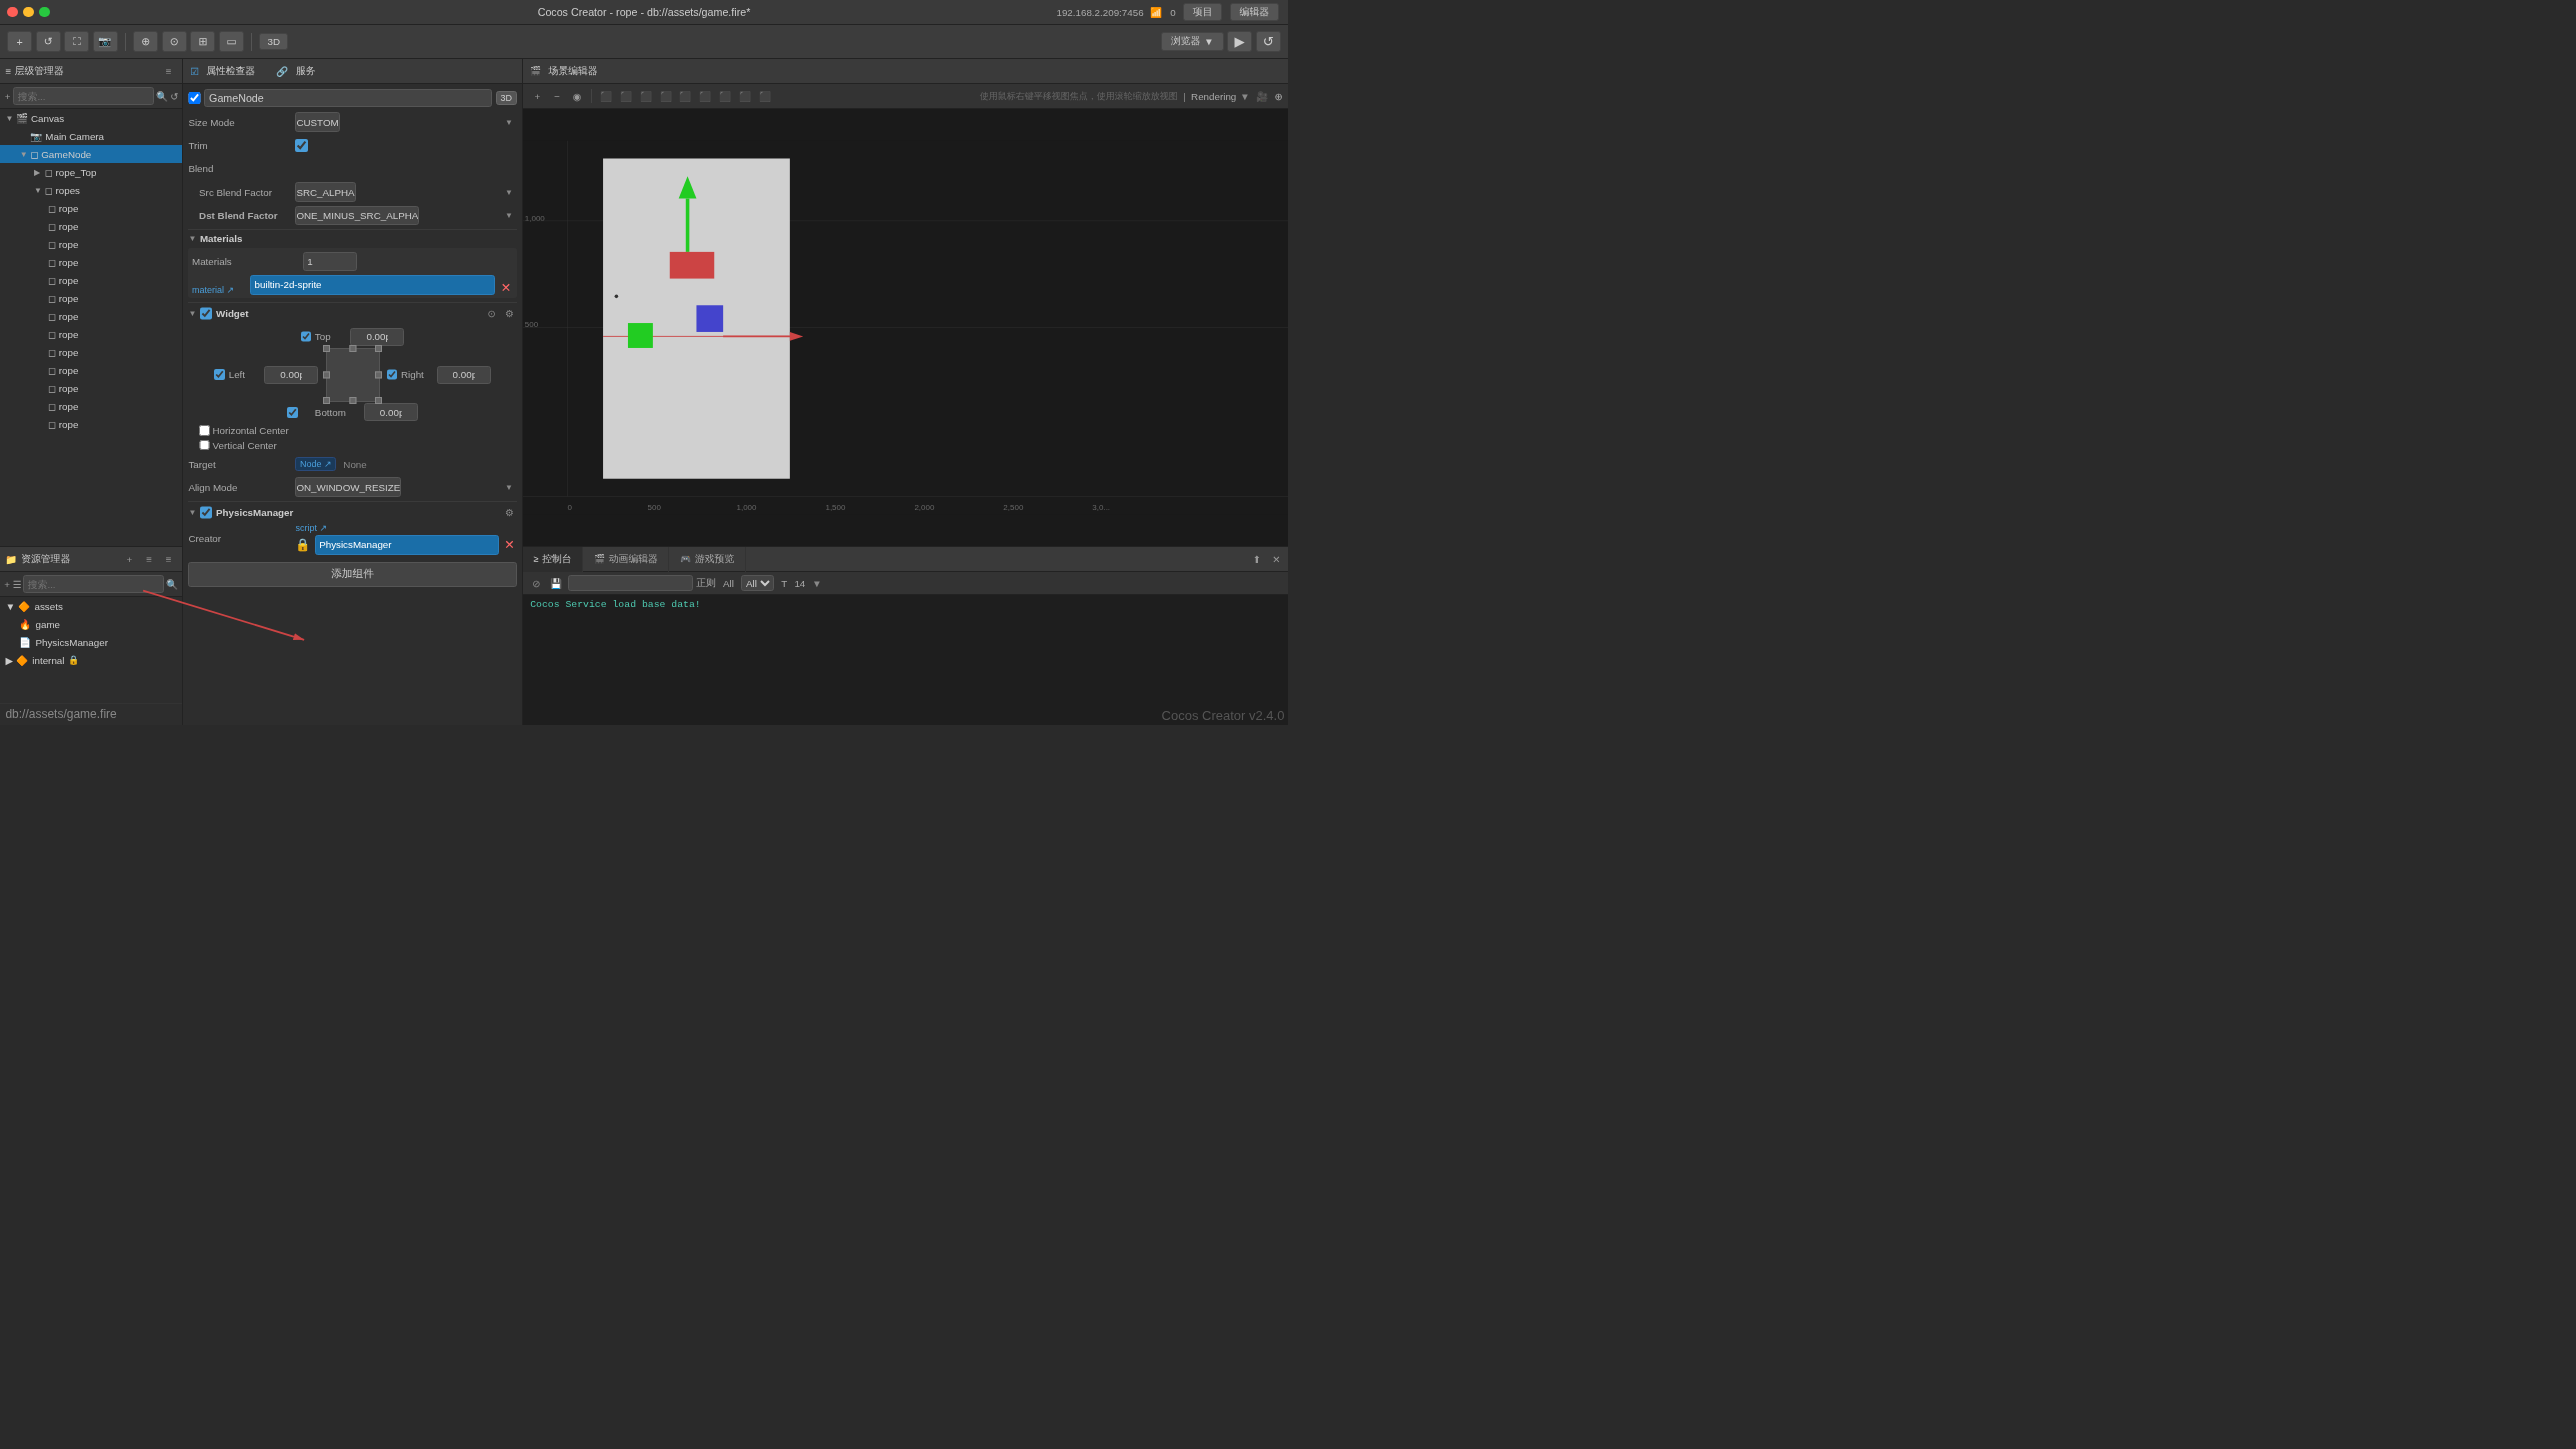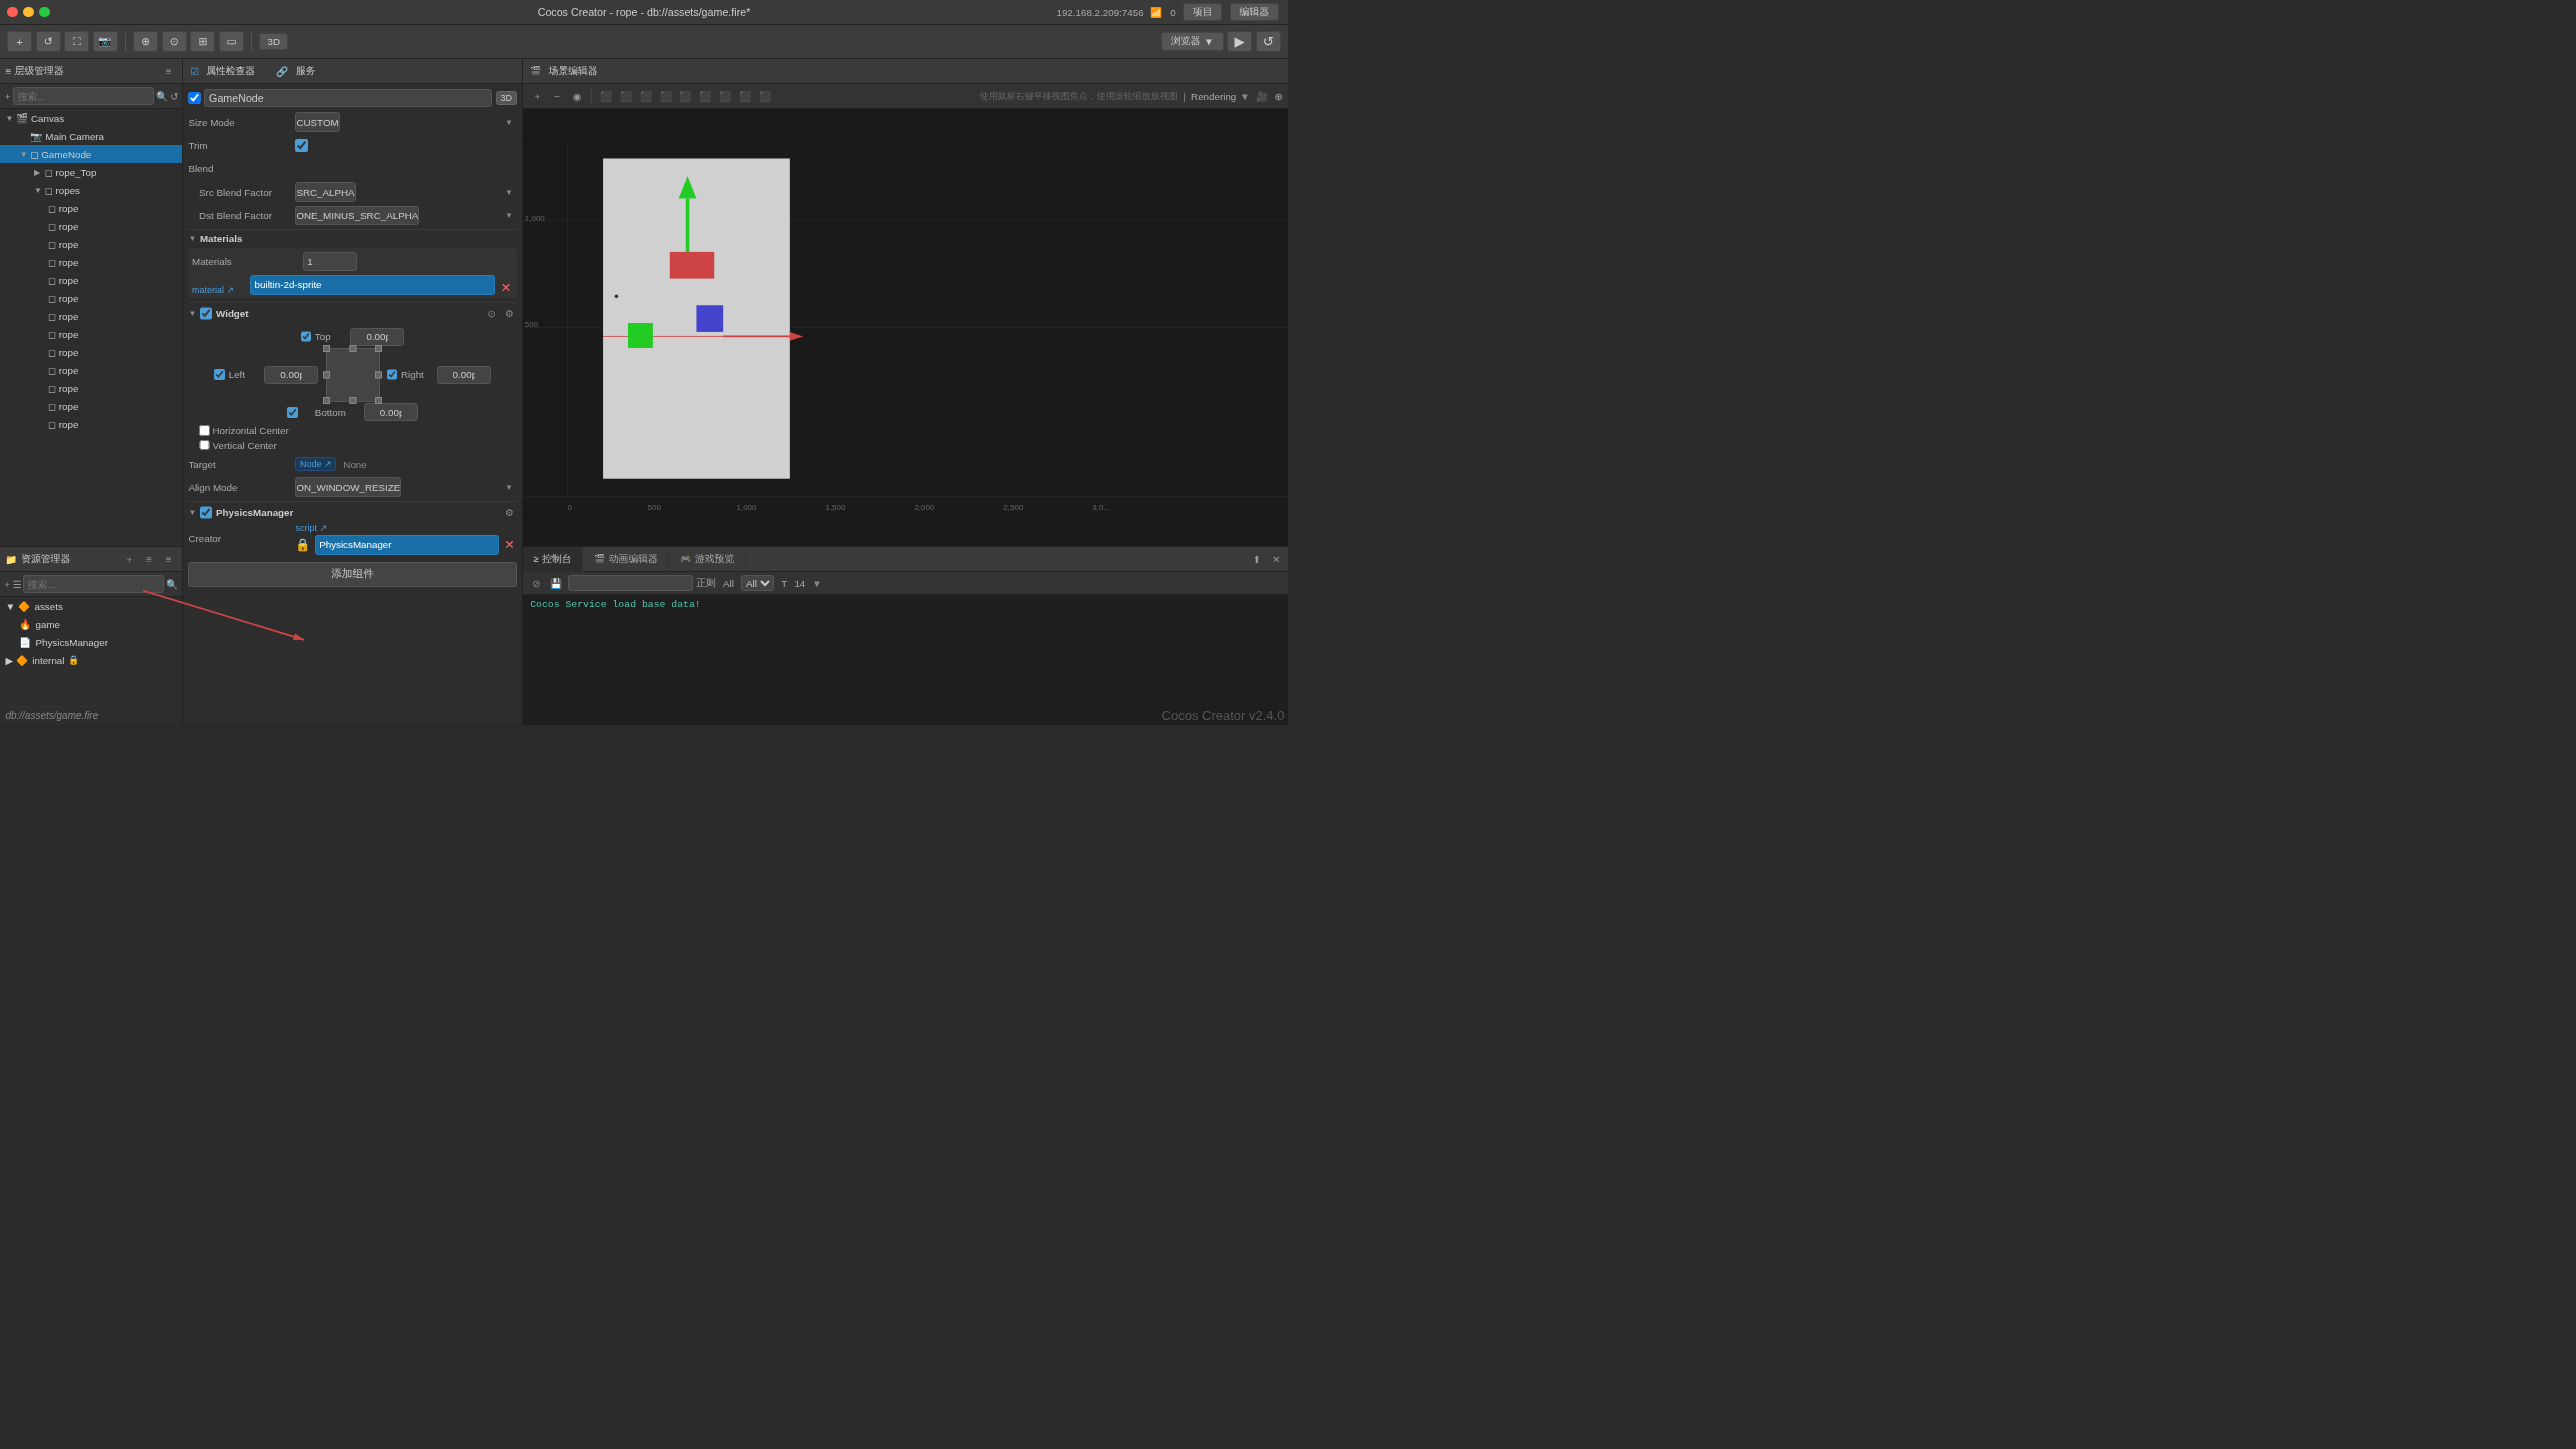--- a/index.html
+++ b/index.html
@@ -224,24 +224,23 @@
     .asset-item {
       height: 18px;
       display: flex;
       align-items: center;
       padding-left: 7.2px;
       cursor: pointer;
       gap: 3.6px;
     }
     .db-path {
       padding: 3.6px 5.4px;
-      font-size: 10px;
+      font-size: 12px;
       color: #888;
       border-top: 0.9px solid #333;
-      font-style: italic;
     }
 
     
     .inspector-panel {
       width: 340px;
       display: flex;
       flex-direction: column;
       background: #2d2d2d;
       border-right: 0.9px solid #222;
     }
@@ -882,21 +881,21 @@
           <div class="select-wrapper">
             <select class="prop-select">
               <option>SRC_ALPHA</option>
             </select>
             <span class="select-arrow">▼</span>
           </div>
         </div>
       </div>
 
       <div class="prop-row">
-        <span class="prop-label" style="padding-left:10.7px;">Dst Blend Factor</span>
+        <span class="prop-label" style="padding-left:10.7px;font-weight:bold;">Dst Blend Factor</span>
         <div class="prop-value">
           <div class="select-wrapper">
             <select class="prop-select">
               <option>ONE_MINUS_SRC_ALPHA</option>
             </select>
             <span class="select-arrow">▼</span>
           </div>
         </div>
       </div>
 

